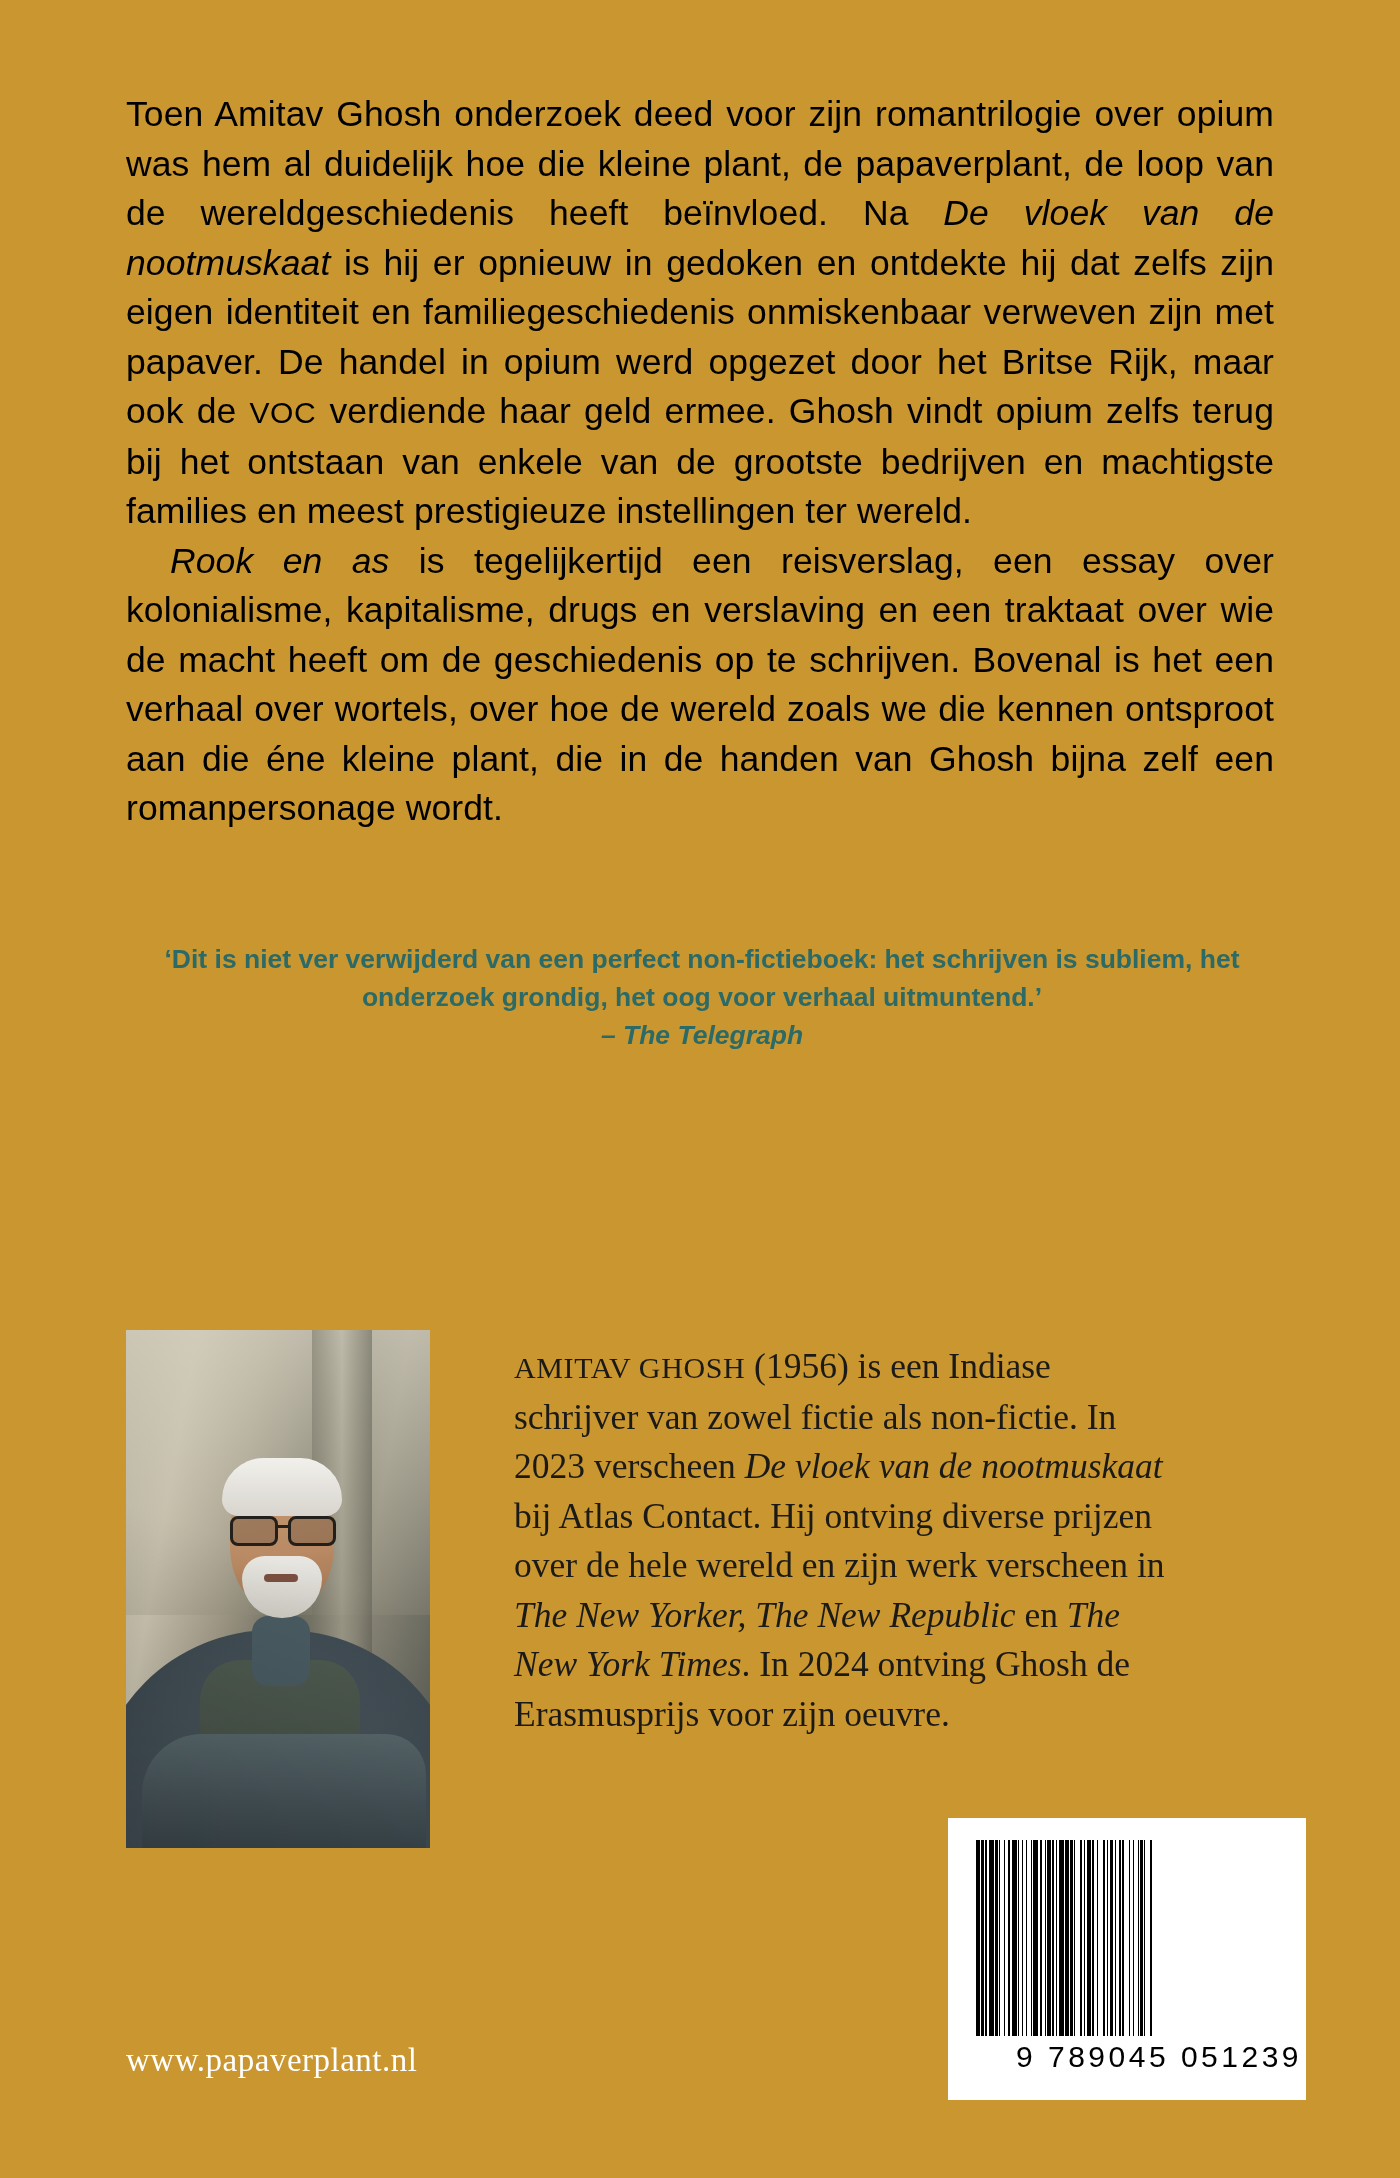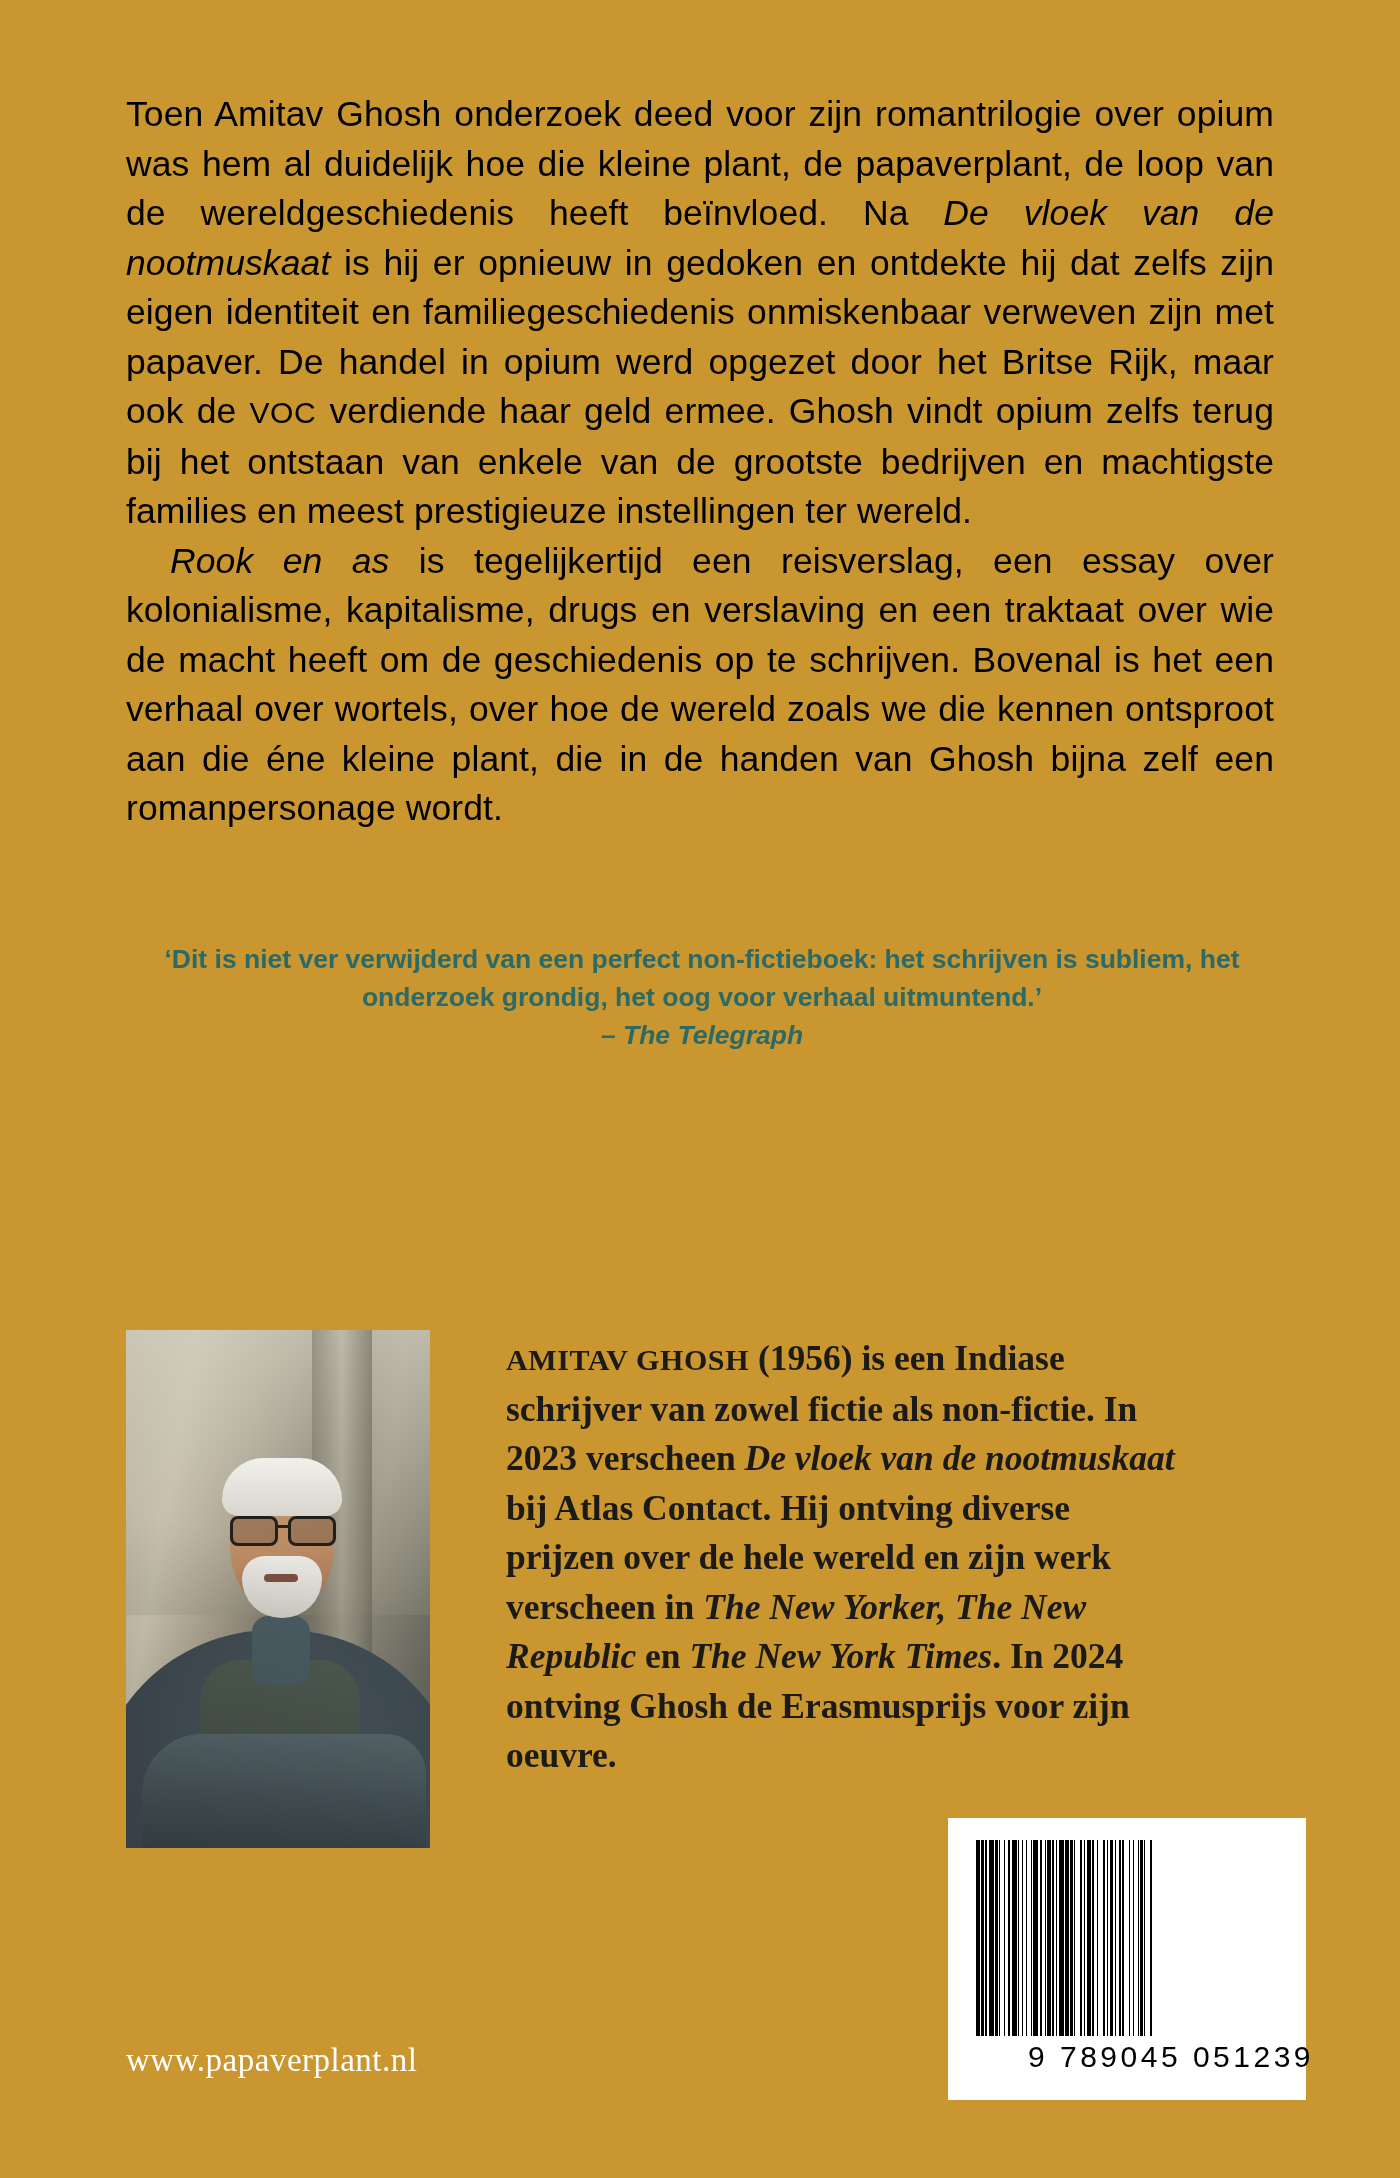--- a/index.html
+++ b/index.html
@@ -200,21 +200,21 @@
   .bio {
     position: absolute;
     left: 376px;
     top: 0;
     width: 680px;
     color: #1b1a17;
     font-family: "Liberation Serif", serif;
     font-size: 35.5px;
     line-height: 49.5px;
   }
-  .bio p { margin: 4px; font-weight: bold; }
+  .bio p { margin: 12px; }
   .bio i { font-style: italic; }
   .barcode {
     position: absolute;
     left: 948px;
     top: 1818px;
     width: 358px;
     height: 282px;
     background: #ffffff;
     padding: 0;
   }
@@ -227,21 +227,21 @@
     display: flex;
     align-items: flex-end;
     gap: 0;
   }
   .bar {
     background: #000;
     height: 100%;
   }
   .barcode-number {
     position: absolute;
-    left: 12px;
+    left: 0;
     top: 222px;
     width: 422px;
     text-align: center;
     font-family: "Liberation Sans", sans-serif;
     font-size: 30px;
     letter-spacing: 3.5px;
     color: #000;
   }
   .website {
     position: absolute;

